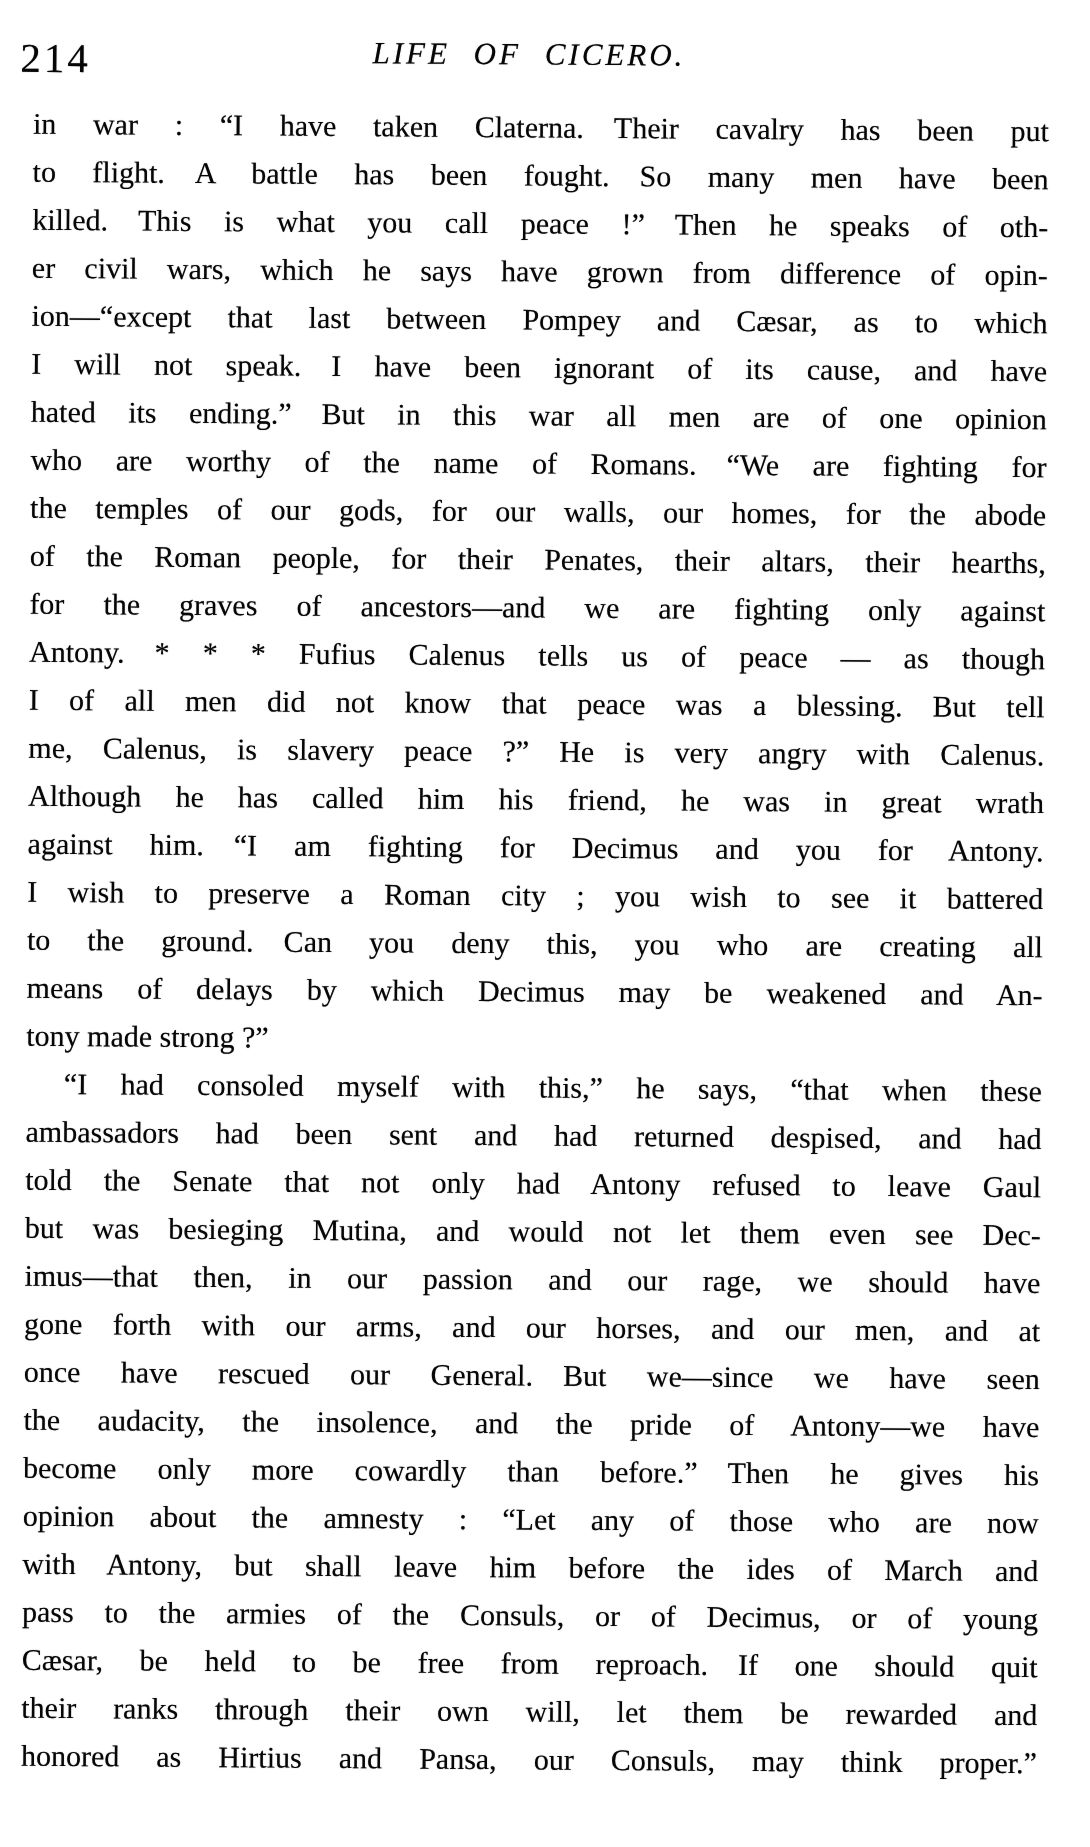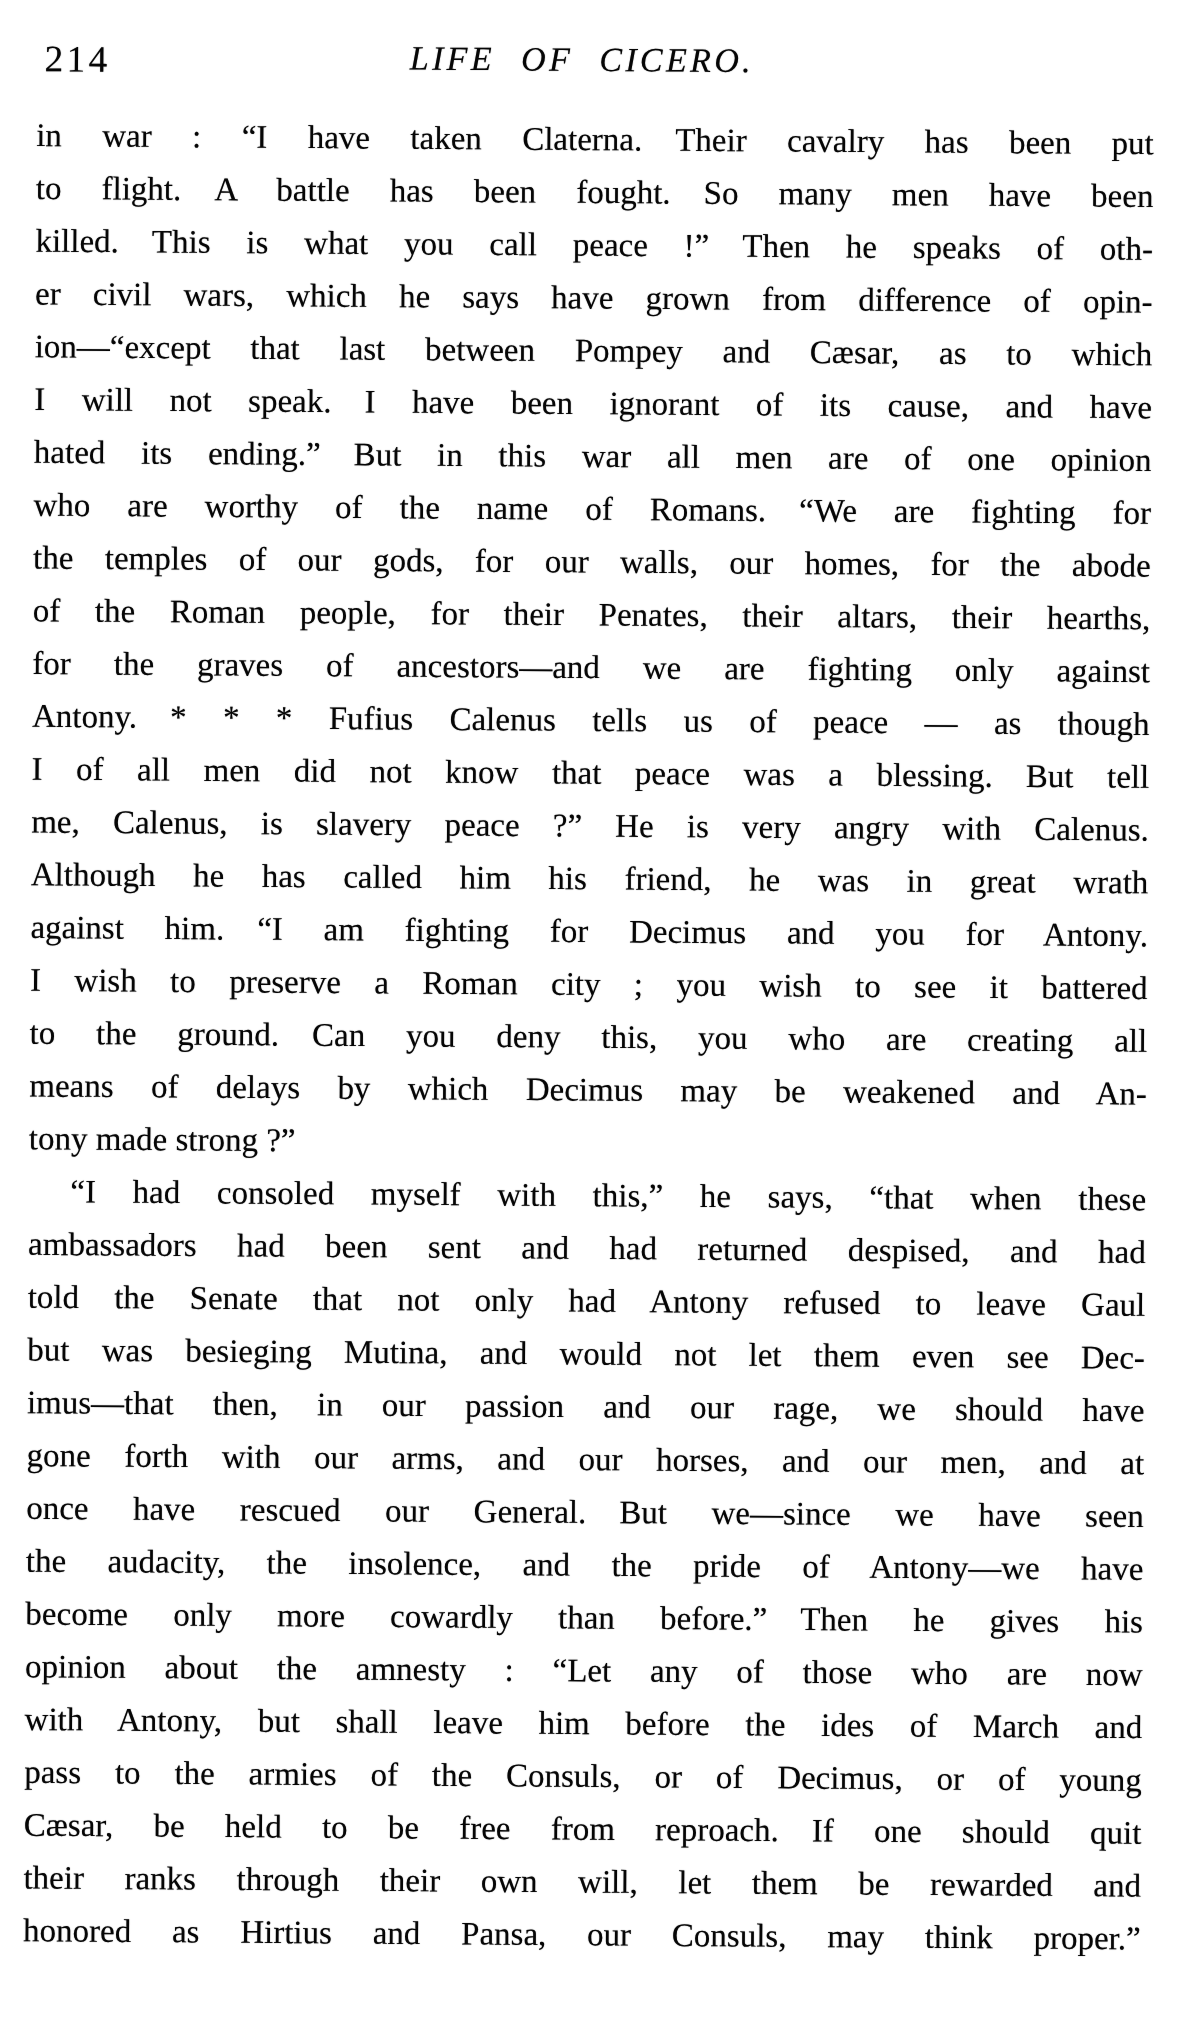--- a/index.html
+++ b/index.html
@@ -19,23 +19,23 @@
   .scan {
     position: absolute;
     inset: 0;
     transform: rotate(0.42deg);
     transform-origin: 60px 120px;
     text-shadow: 0 0 1px rgba(0,0,0,0.55);
   }
 
   .page-number {
     position: absolute;
-    left: 40px;
+    left: 20px;
     top: 36px;
-    font-size: 34px;
+    font-size: 41px;
     line-height: 1.1;
     letter-spacing: 3px;
   }
 
   .running-title {
     position: absolute;
     left: 372px;
     top: 34px;
     font-size: 31px;
     line-height: 1.1;

